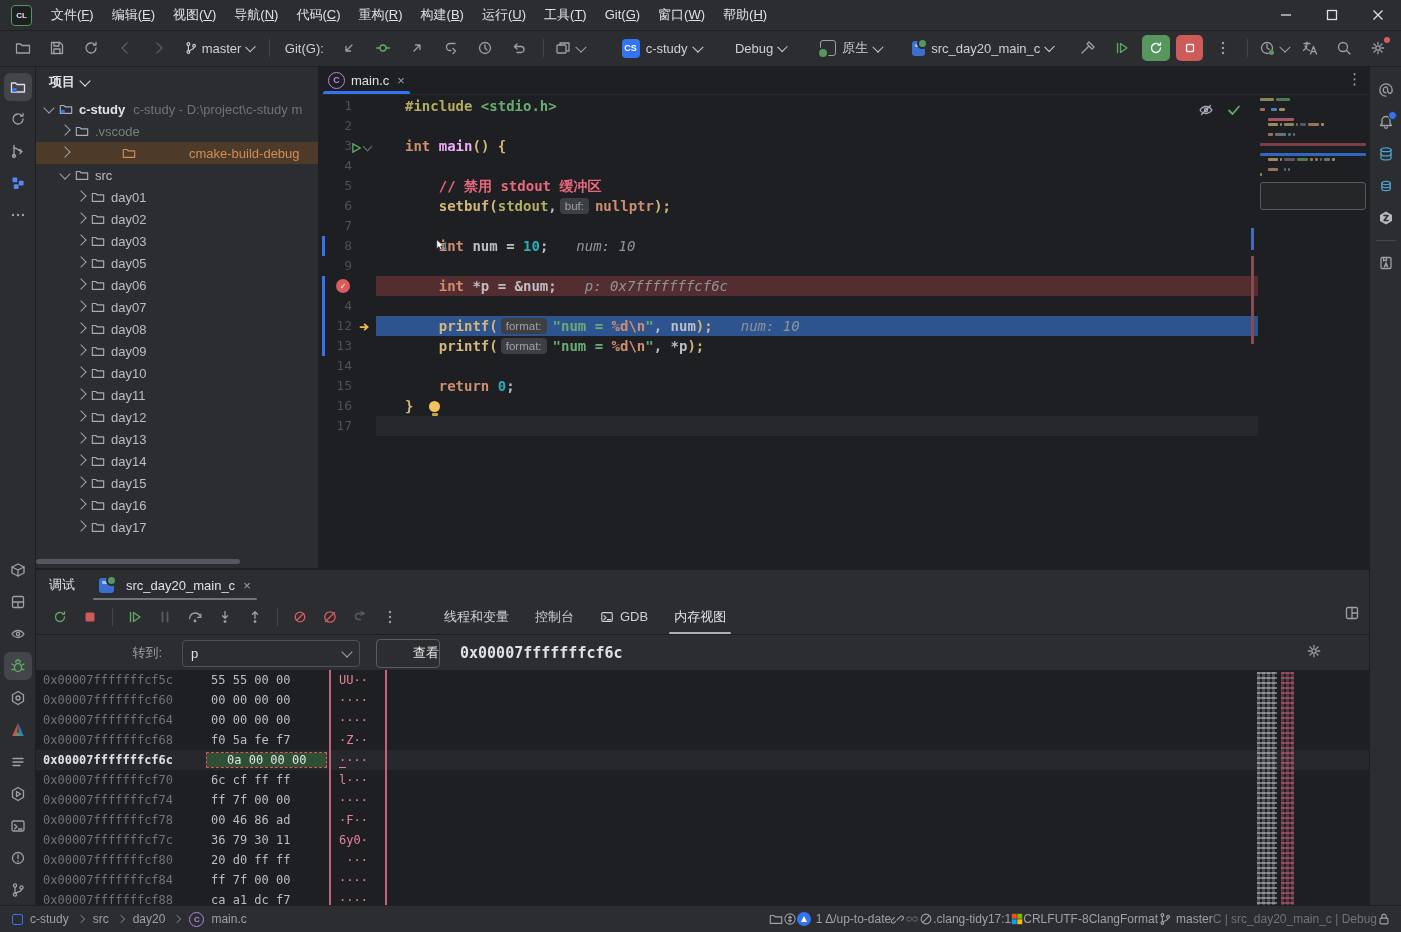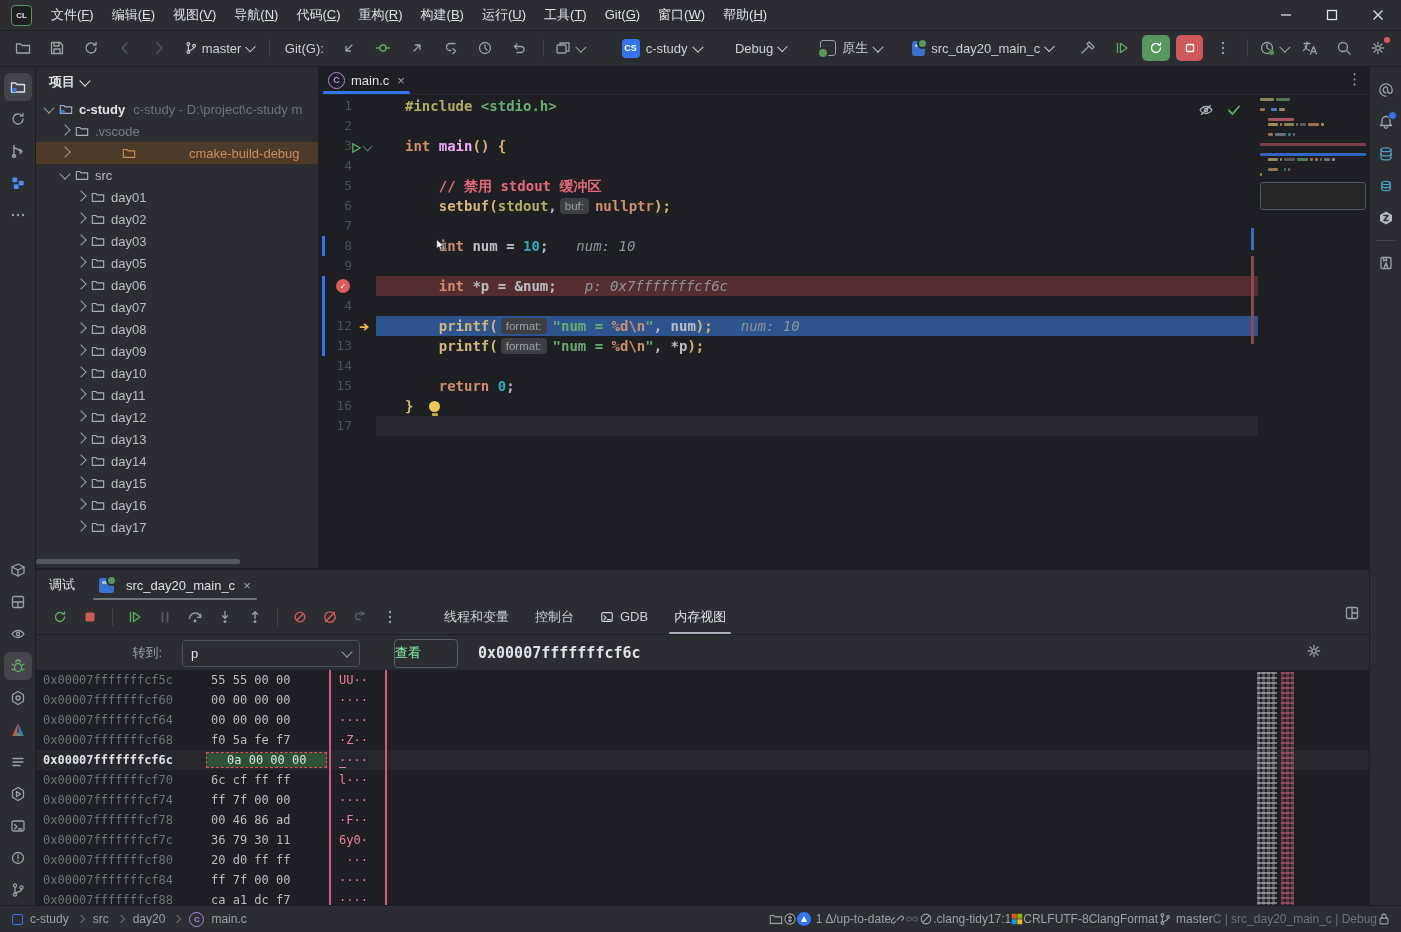--- a/index.html
+++ b/index.html
@@ -112,21 +112,21 @@
   .dbtn.stopfill{color:#CE5A5A;}
   .view-tabs{display:flex;align-items:center;margin-left:26px;height:34px;}
   .vtab{padding:0 13px;height:34px;line-height:34px;color:#CED0D6;position:relative;display:flex;align-items:center;gap:6px;}
   .vtab.active{color:#DFE1E5;}
   .vtab.active::after{content:"";position:absolute;left:8px;right:8px;bottom:0;height:2px;background:#ABAFBA;border-radius:1px;}
   .dbg-layout{position:absolute;right:10px;top:5px;color:#9DA0A6;}
   .goto-row{height:36px;display:flex;align-items:center;position:relative;}
   .goto-label{width:127px;text-align:right;color:#9DA0A6;}
   .goto-input{margin-left:20px;width:160px;height:25px;background:#2B2D30;border:1px solid #4E5157;border-radius:4px;display:flex;align-items:center;padding:0 8px;color:#DFE1E5;}
   .goto-input .chv{margin-left:auto;color:#9DA0A6;}
-  .view-btn{margin-left:34px;width:62px;height:27px;border:1px solid #5A5D63;border-radius:4px;text-align:left;line-height:25px;color:#86efac;}
+  .view-btn{margin-left:16px;width:62px;height:27px;border:1px solid #5A5D63;border-radius:4px;text-align:right;line-height:25px;color:#e5e5e5;}
   .addrval{margin-left:20px;font-family:"DejaVu Sans Mono",monospace;font-weight:bold;font-size:15px;color:#DFE1E5;}
   .goto-gear{position:absolute;right:48px;top:8px;color:#9DA0A6;}
   .mem{position:absolute;top:100px;left:0;right:0;bottom:0;background:#1E1F22;font-family:"DejaVu Sans Mono",monospace;font-size:12px;overflow:hidden;}
   .m-row{height:20px;display:flex;align-items:center;}
   .m-row.sel{background:#26282E;}
   .m-addr{width:162px;padding-left:8px;color:#6F737A;flex:none;}
   .m-row.sel .m-addr{color:#DFE1E5;font-weight:bold;}
   .m-bytes{width:118px;padding-left:6px;color:#BCBEC4;flex:none;white-space:pre;}
   .m-row.sel .m-bytes .bbox{background:#2E5136;outline:1.5px dashed #E05555;padding:0 20px;margin-left:-4px;color:#DFE1E5;}
   .m-sep{width:2px;align-self:stretch;background:#C9607A;flex:none;}

